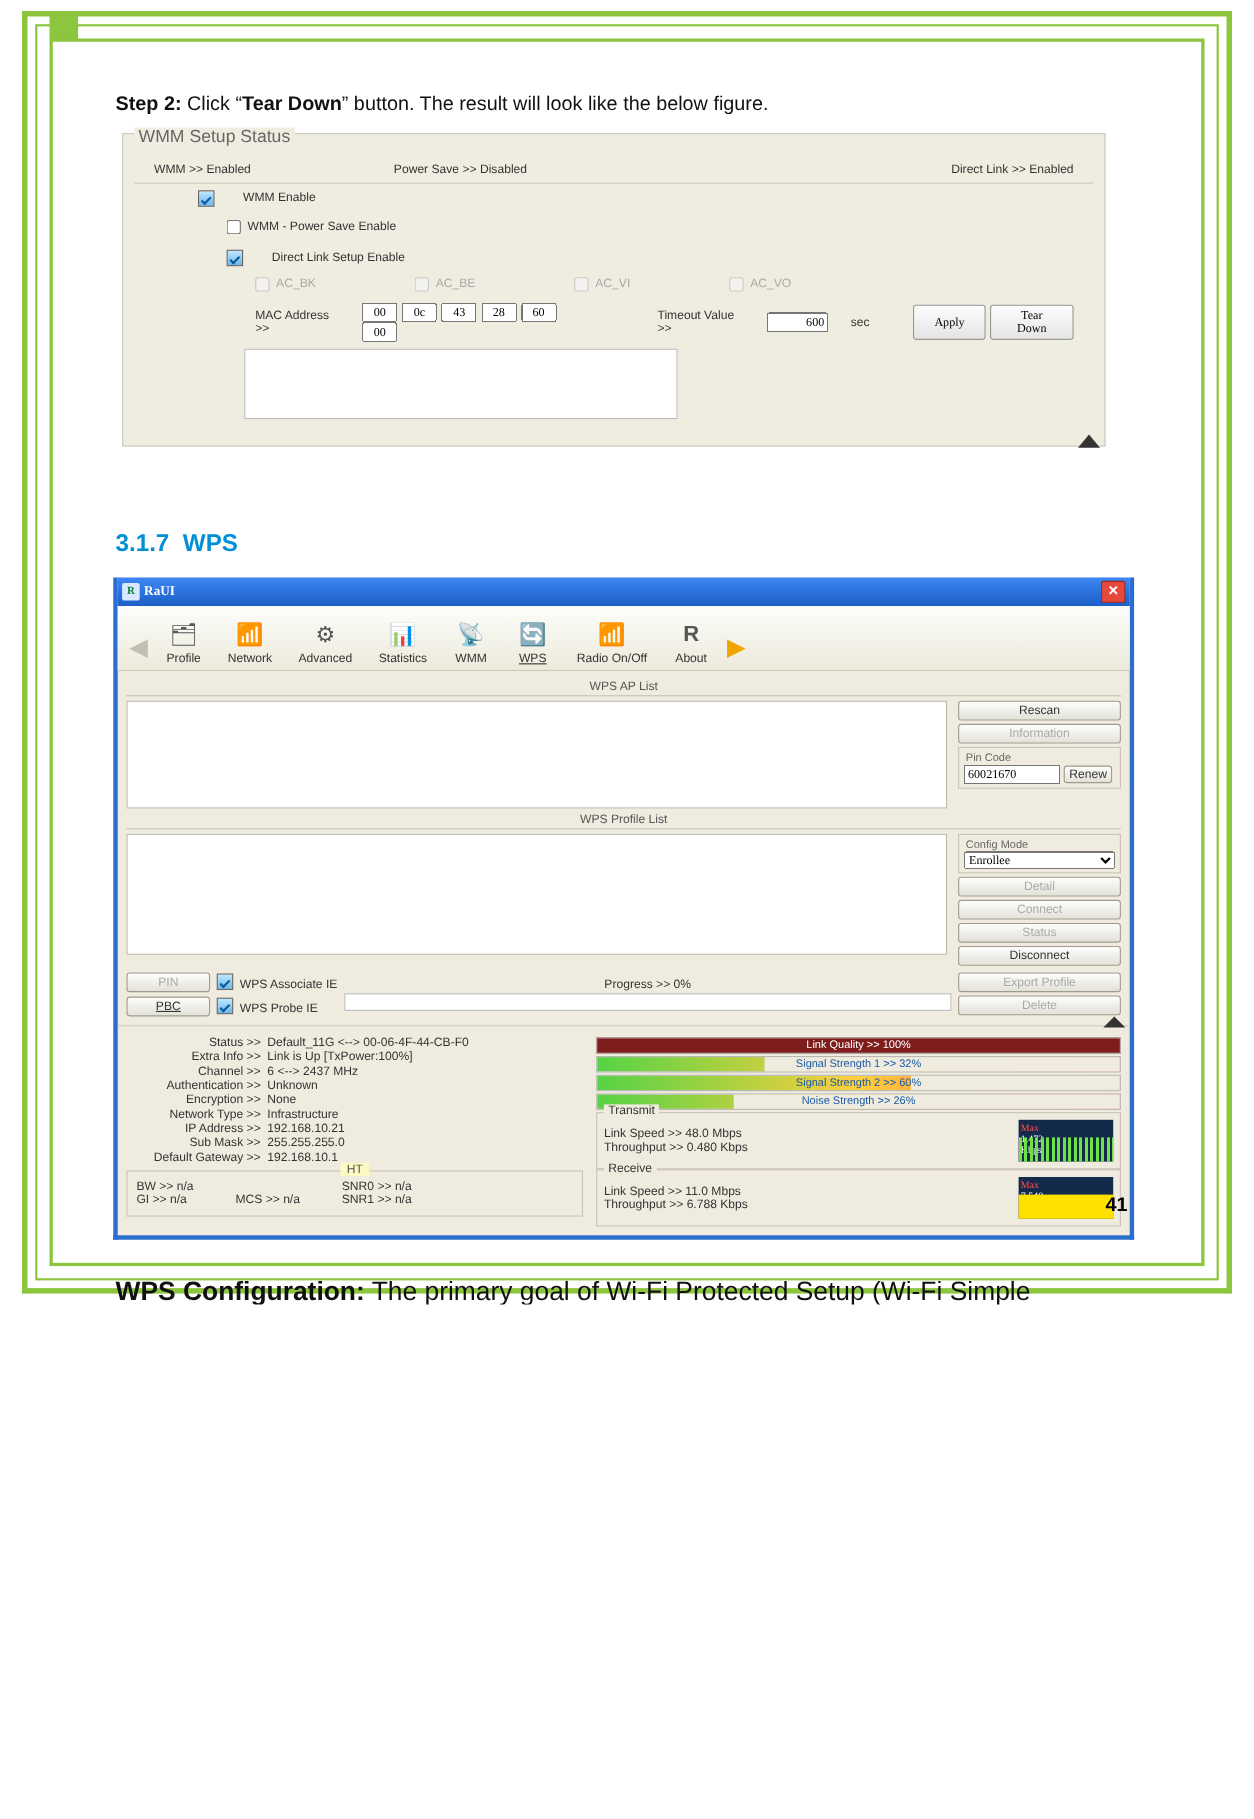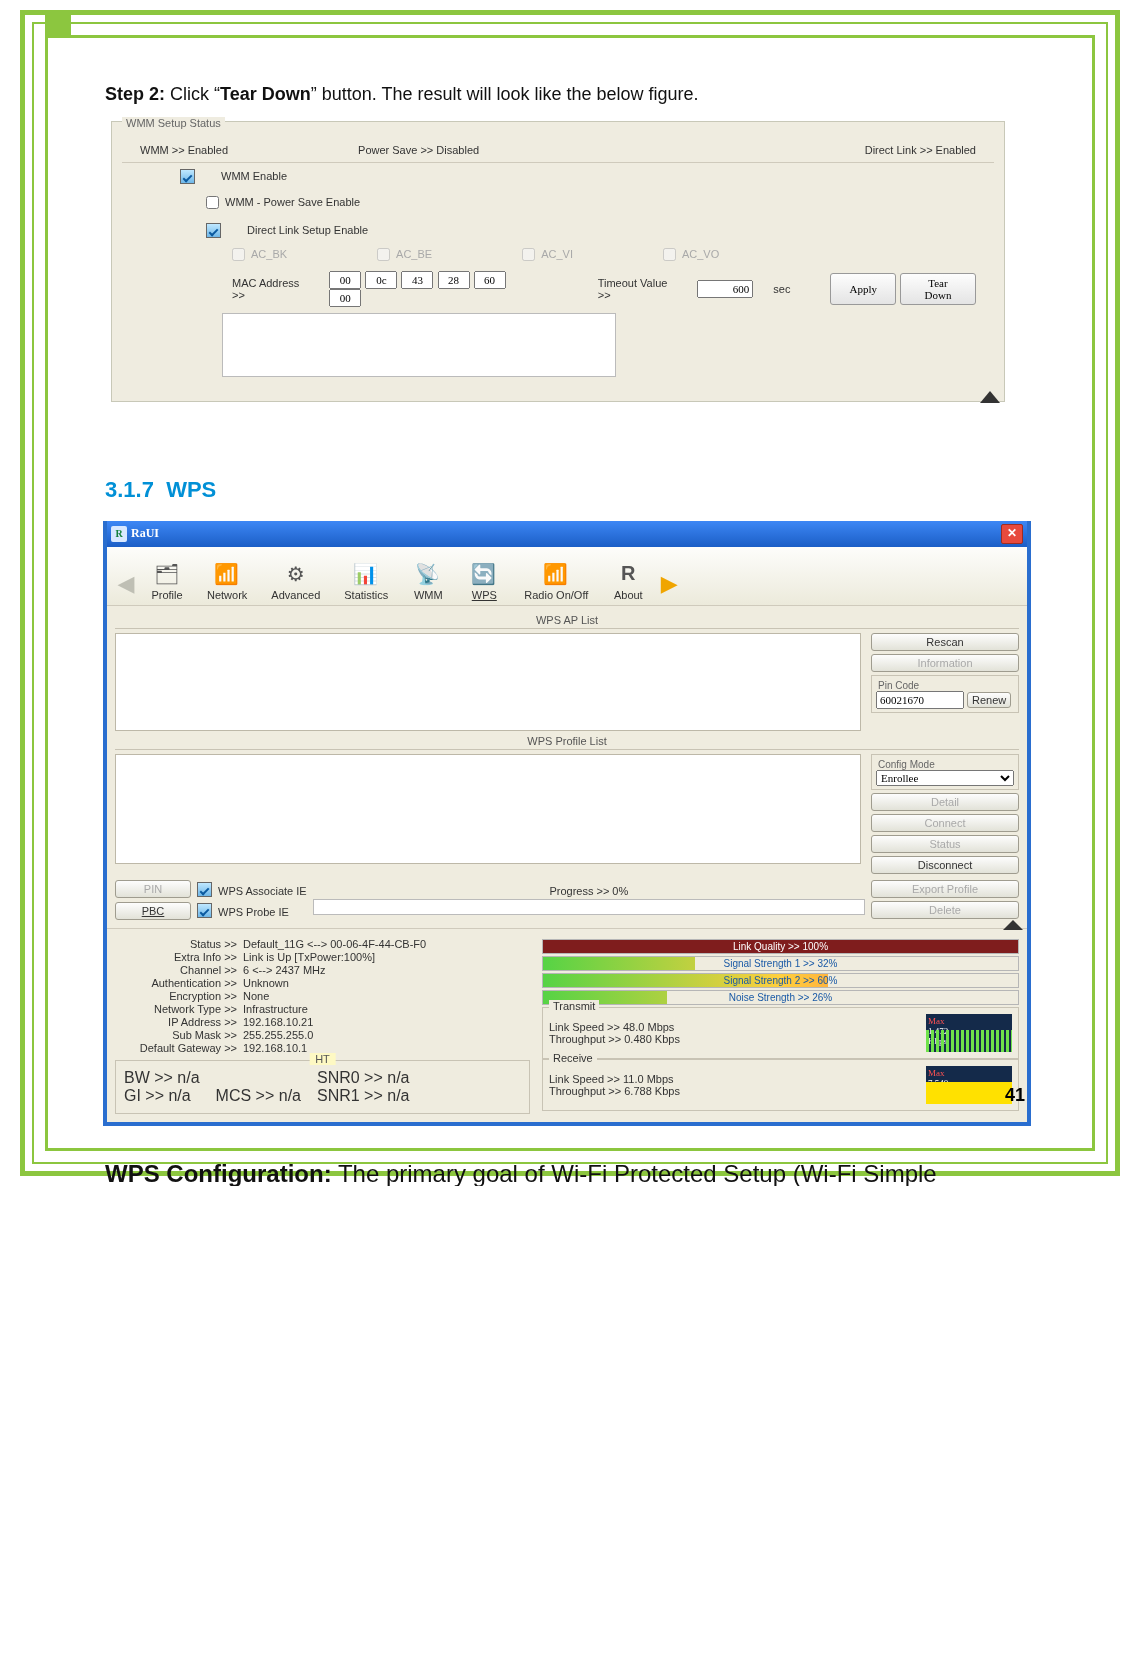--- a/index.html
+++ b/index.html
@@ -10,21 +10,21 @@
   .f2{left:32px;top:22px;right:32px;bottom:22px}
   .f3{left:45px;top:35px;right:45px;bottom:35px;border-width:3px}
   .corner{position:absolute;width:26px;height:26px;background:#8cc63f}
   .corner.tl{left:45px;top:10px}
   
   .content{position:absolute;left:105px;right:105px;top:80px;font-size:18px;color:#111;line-height:1.6}
   .step-line{margin-top:0;margin-bottom:12px}
   .bold{font-weight:bold}
   
   .wmm-panel{border:1px solid #c8c8b8;background:#efece0;font:12px Tahoma,sans-serif;color:#333;position:relative;padding:6px 10px 24px 10px;width:872px;margin-left:6px}
-  .grp-label{position:relative;top:-12px;background:#efece0;padding:0 4px;font-size:11px;color:#666}
+  .grp-label{position:relative;top:-12px;background:#efece0;padding:0 4px;font-size:16px;color:#666}
   .wmm-row{display:flex;gap:20px;padding:2px 18px;align-items:center;font-size:11px}
   .wmm-row .spacer{flex:1}
   .chk{display:inline-flex;align-items:center;gap:6px}
   .chk input{margin:0}
   .mac-inputs input{width:24px;font:11px Tahoma;text-align:center;margin-right:1px}
   .timeout-input{width:48px;text-align:right;font:11px Tahoma}
   .btn-classic{background:linear-gradient(#fdfdfd,#e4e4e4);border:1px solid #999;border-radius:3px;padding:3px 18px;font:11px Tahoma;cursor:pointer}
   .wmm-listbox{border:1px solid #bbb;background:#fff;height:62px;width:392px;margin-left:100px;margin-top:4px}
   .wmm-arrow{position:absolute;right:4px;bottom:-2px;width:0;height:0;border-left:10px solid transparent;border-right:10px solid transparent;border-bottom:12px solid #333}
   .disabled{color:#a9a9a9}
@@ -57,21 +57,21 @@
   .progress-wrap{flex:1}
   .progress{height:14px;border:1px solid #bbb;background:#fff}
   .tri-up{position:absolute;right:4px;width:0;height:0;border-left:10px solid transparent;border-right:10px solid transparent;border-bottom:10px solid #333}
   
   .status-pane{border-top:1px solid #cfcabc;padding:8px;display:flex;gap:12px;font-size:11px}
   .status-left{flex:0 0 415px}
   .status-left .ln{display:flex;margin:1px 0}
   .status-left .lbl{width:122px;text-align:right;margin-right:6px}
   .ht-box{border:1px solid #c8c3b4;padding:8px;margin-top:6px;position:relative}
   .ht-box .ttl{position:absolute;top:-8px;left:50%;transform:translateX(-50%);background:#fef9c3;padding:0 6px;font-size:11px;color:#555}
-  .ht-cols{display:flex;gap:16px;font-size:16px}
+  .ht-cols{display:flex;gap:38px;font-size:11px}
   .status-right{flex:1}
   .bar-row{display:flex;align-items:center;gap:6px;margin:2px 0;font-size:10px}
   .bar{height:13px;flex:1;border:1px solid #b6b6b6;background:linear-gradient(90deg,#56d345,#ffcf3d,#ff4b3d);position:relative}
   .bar .mask{position:absolute;top:0;right:0;bottom:0;background:#efecdf}
   .bar .overlay{position:absolute;inset:0;display:flex;align-items:center;justify-content:center;color:#1a5aa6;font-size:10px}
   .lq-bar{background:#7f1d1d}
   .tr-group{border:1px solid #c8c3b4;padding:6px;position:relative}
   .tr-group .ttl{position:absolute;top:-8px;left:6px;background:#efecdf;padding:0 4px;font-size:11px}
   .tr-row{display:flex;align-items:center;gap:6px}
   .mini-graph{width:86px;height:38px;background:#142a4a;position:relative;color:#d7002e;font:9px Tahoma;padding:2px;box-sizing:border-box}

